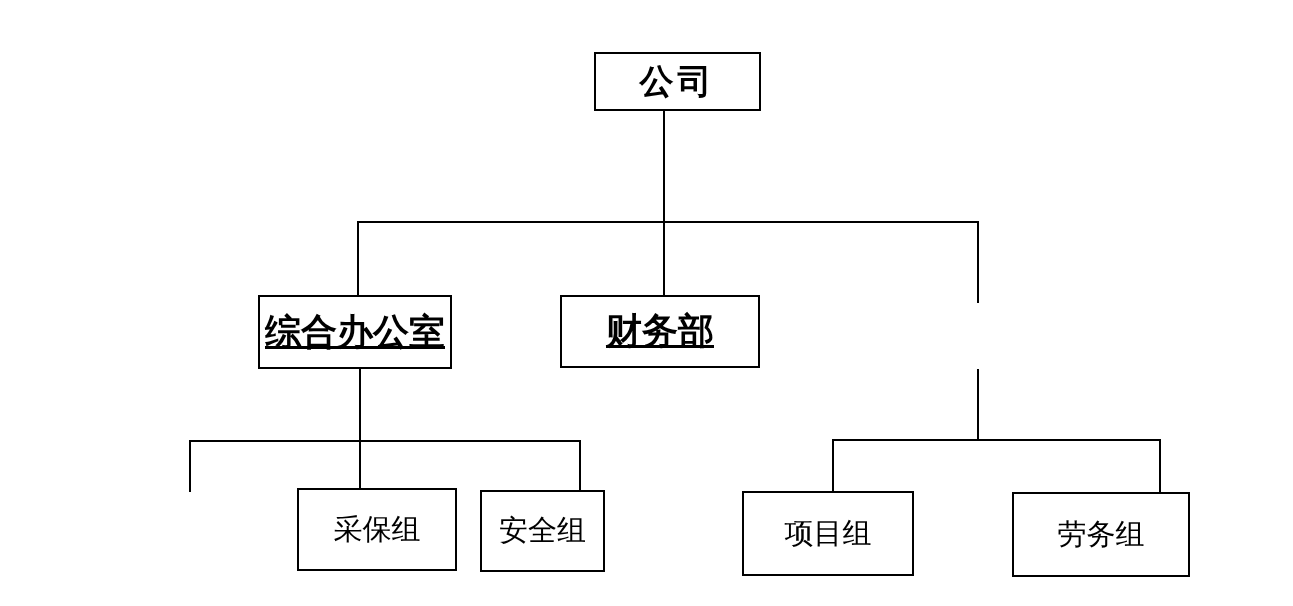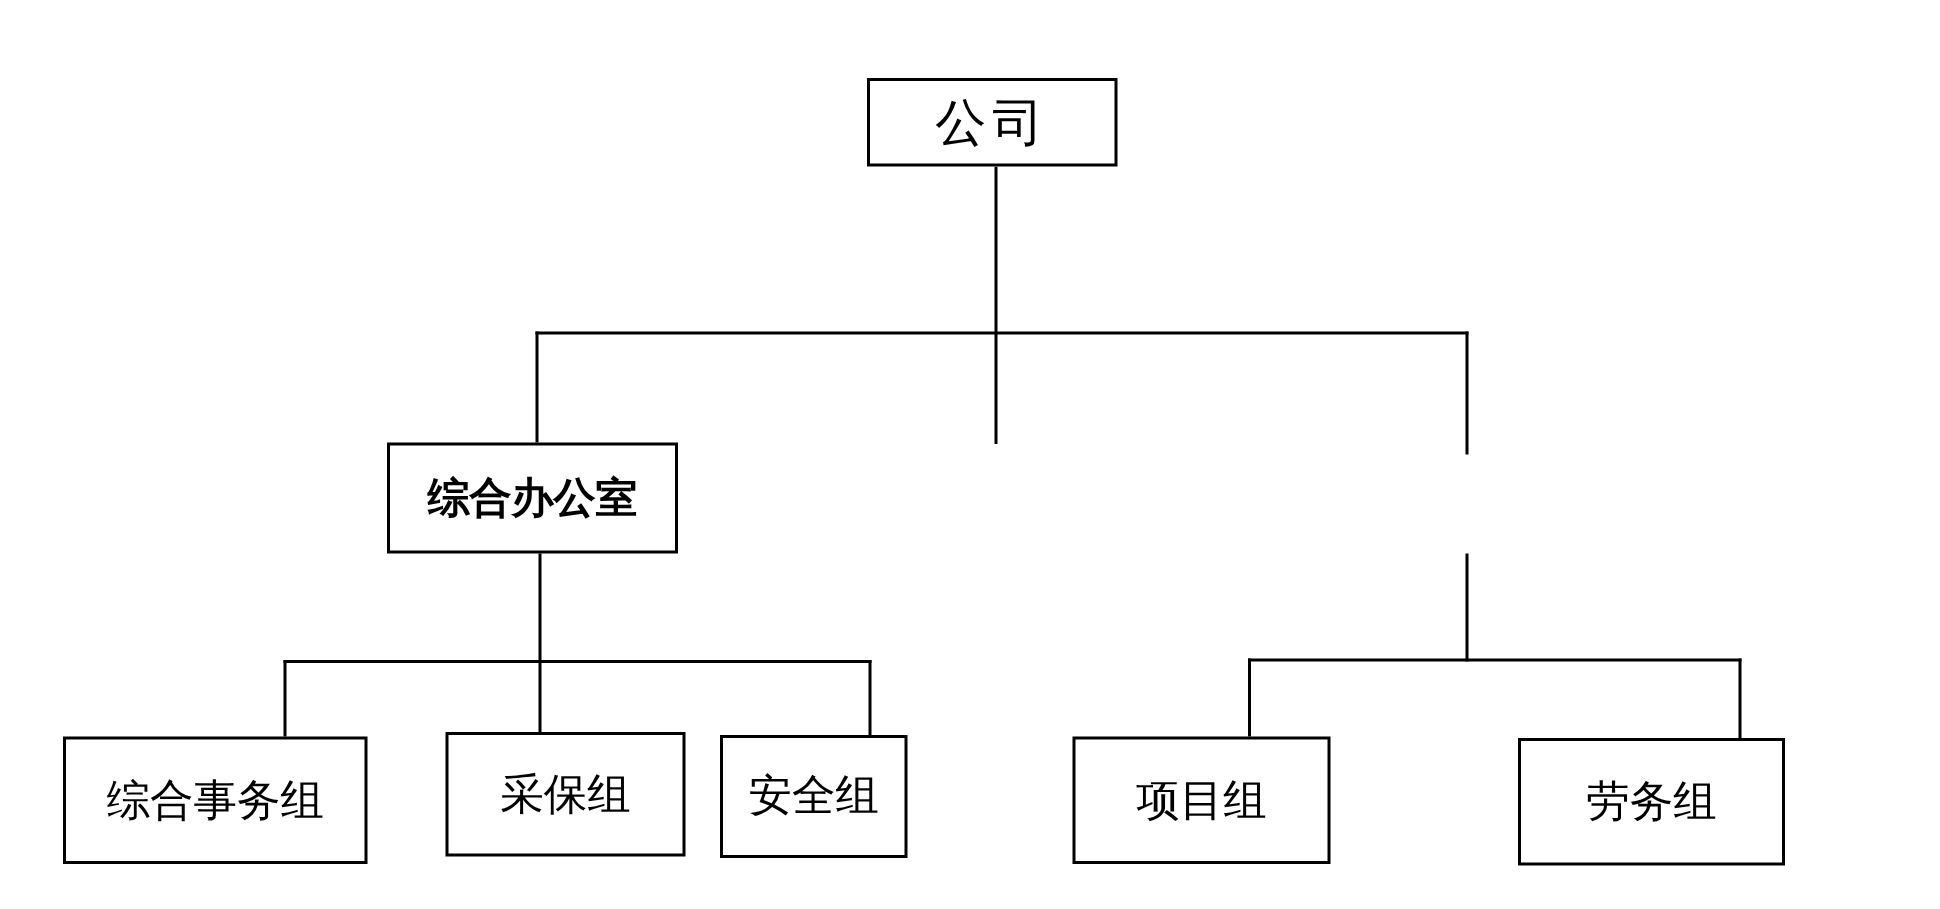--- a/index.html
+++ b/index.html
@@ -23,26 +23,28 @@
     color: #000000;
     display: flex;
     align-items: center;
     justify-content: center;
     text-align: center;
     white-space: nowrap;
     z-index: 2;
   }
   .lvl1 {
     font-size: 34px;
-    font-weight: normal;
+    font-weight: bold;
     letter-spacing: 4px;
+    margin-left: 16px;
   }
   .lvl2 {
-    font-size: 28px;
+    font-size: 36px;
     font-weight: bold;
+    text-decoration: underline;
   }
   .lvl3 {
     font-size: 29px;
     font-weight: normal;
   }
   .conn {
     position: absolute;
     background: #000000;
     z-index: 1;
   }
@@ -73,25 +75,25 @@
   <div class="conn" style="left:832px; top:439px; width:329px; height:2px;"></div>
 
   <div class="conn" style="left:832px; top:439px; width:2px; height:53px;"></div>
 
   <div class="conn" style="left:1159px; top:439px; width:2px; height:54px;"></div>
 
   <div class="node lvl1" style="left:578px; top:52px; width:167px; height:59px;">公司</div>
 
   <div class="node lvl2" style="left:258px; top:295px; width:194px; height:74px;">综合办公室</div>
 
+  <div class="node lvl2" style="left:560px; top:295px; width:200px; height:73px;">财务部</div>
 
 
-  <div class="node lvl3" style="left:42px; top:491px; width:203px; height:85px;">综合事务组</div>
 
   <div class="node lvl3" style="left:297px; top:488px; width:160px; height:83px;">采保组</div>
 
   <div class="node lvl3" style="left:480px; top:490px; width:125px; height:82px;">安全组</div>
 
-  <div class="node lvl3" style="left:715px; top:491px; width:172px; height:85px;">项目组</div>
+  <div class="node lvl3" style="left:742px; top:491px; width:172px; height:85px;">项目组</div>
 
   <div class="node lvl3" style="left:1012px; top:492px; width:178px; height:85px;">劳务组</div>
 
 </div>
 
 </body></html>

